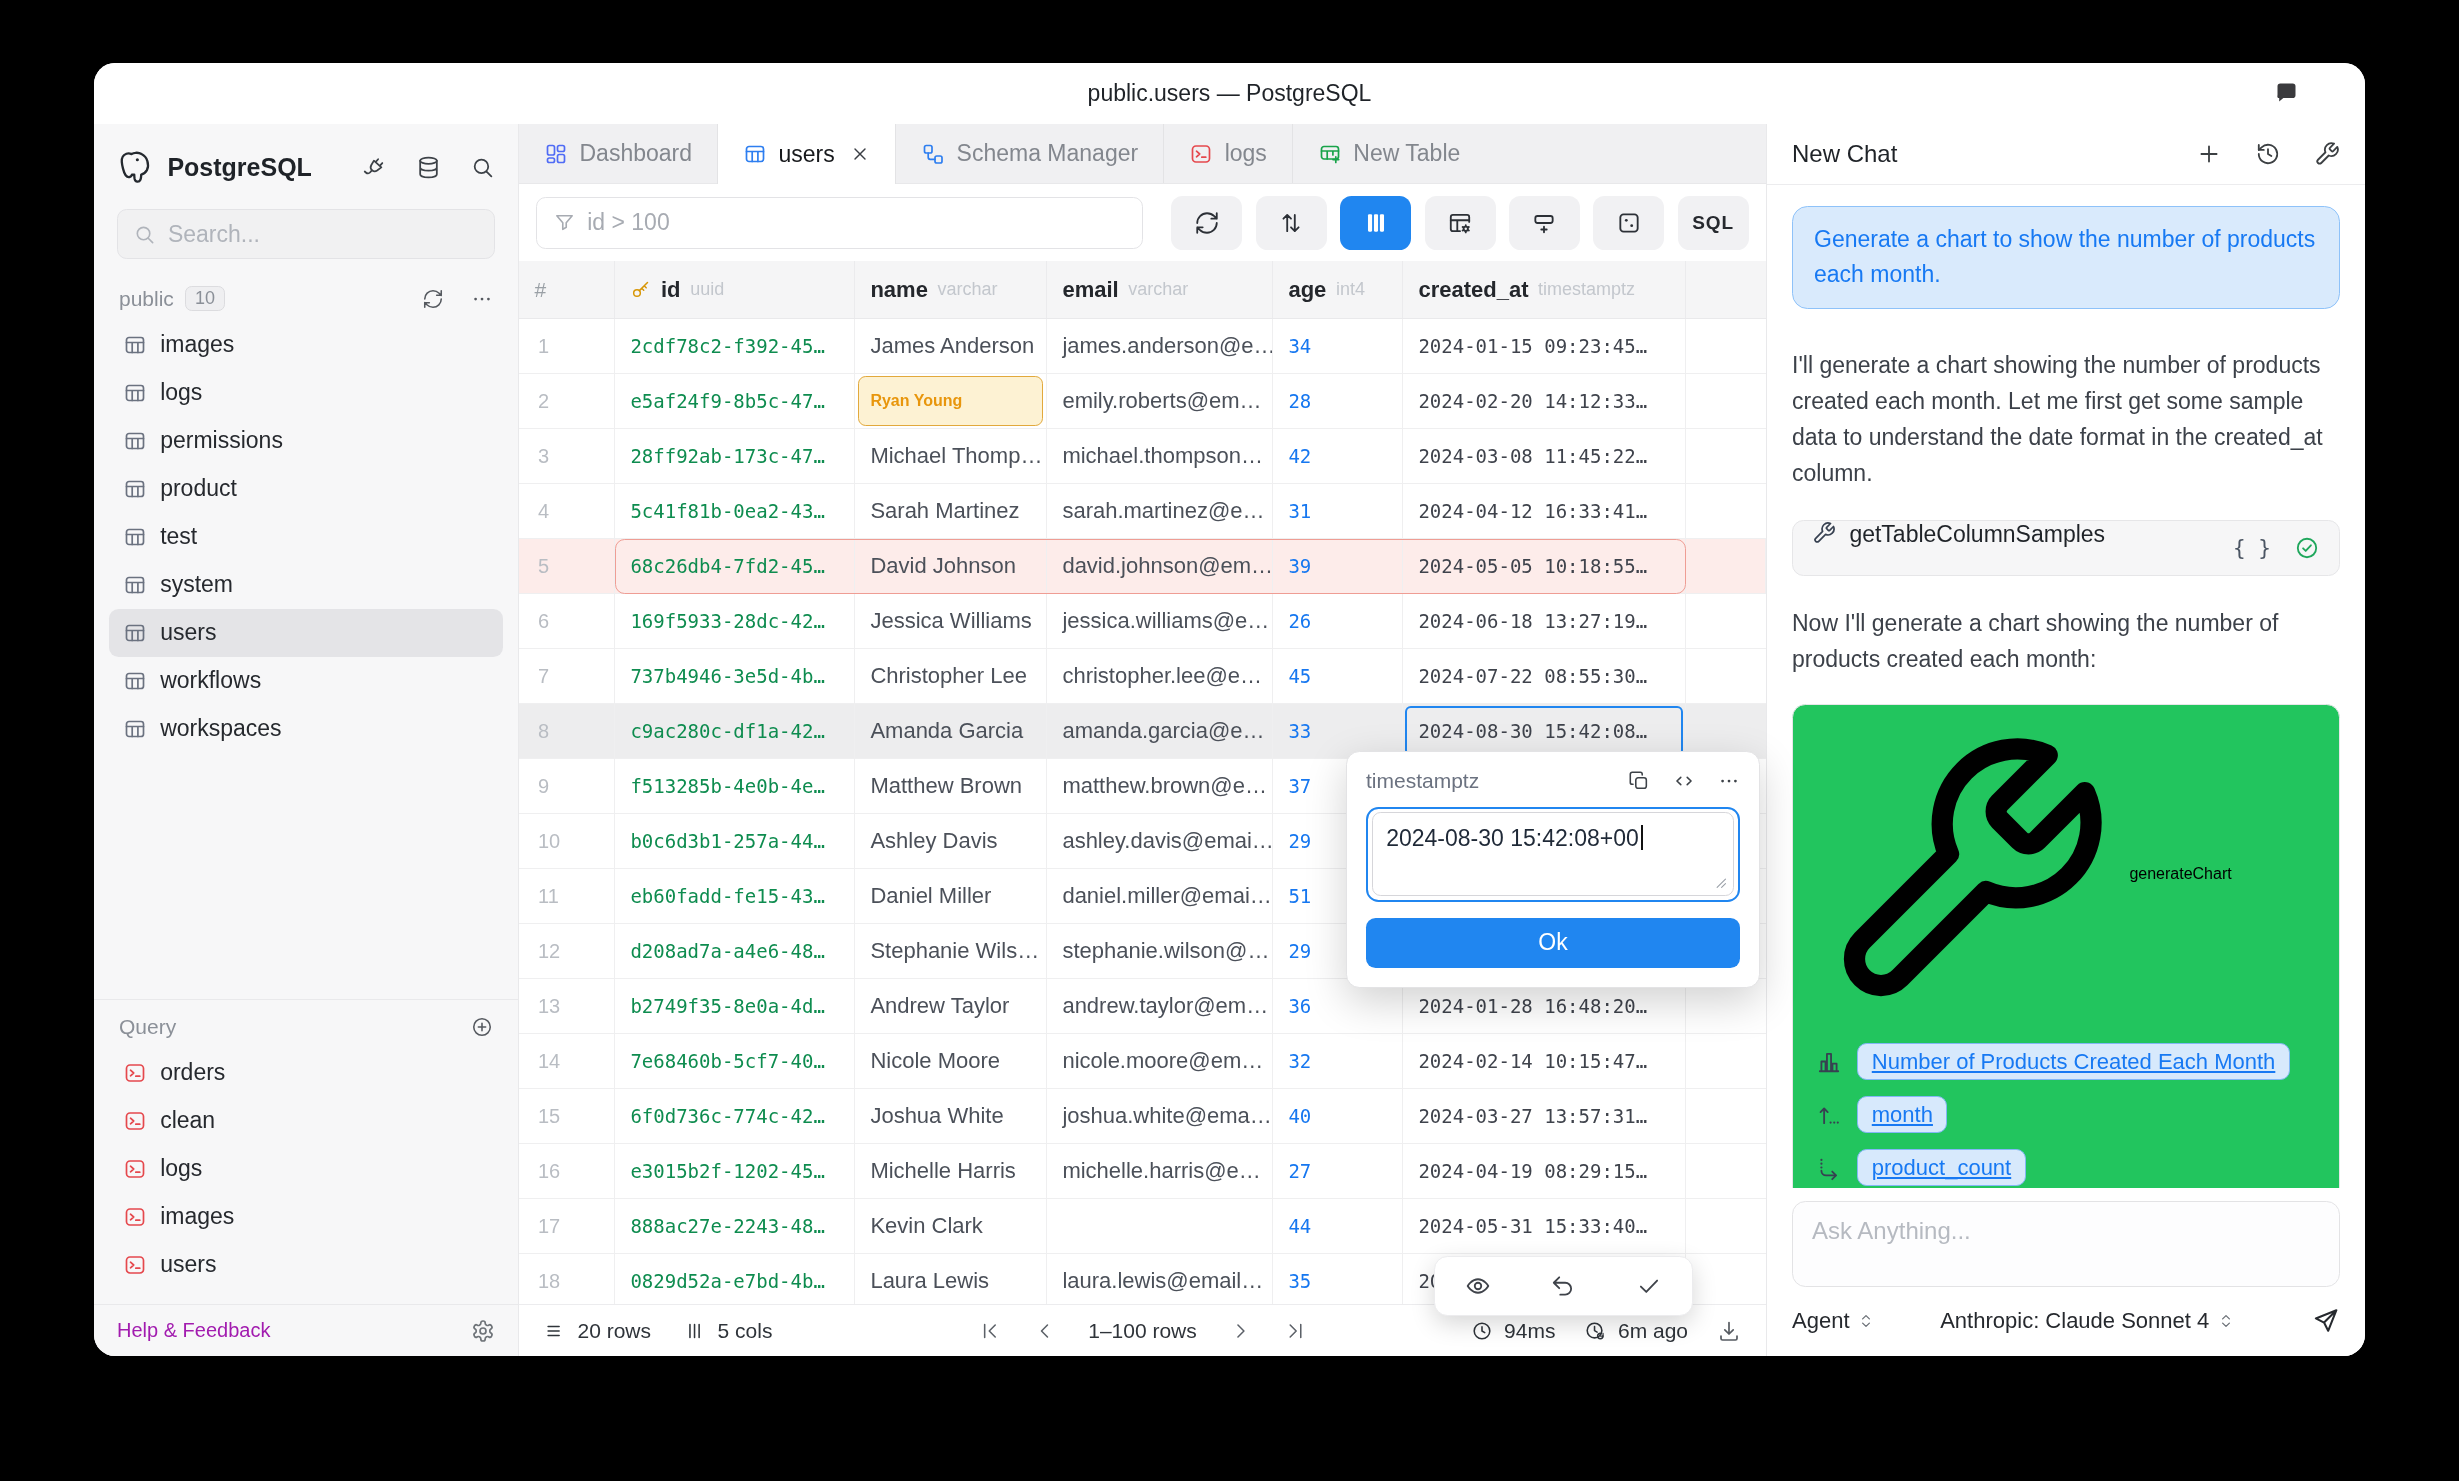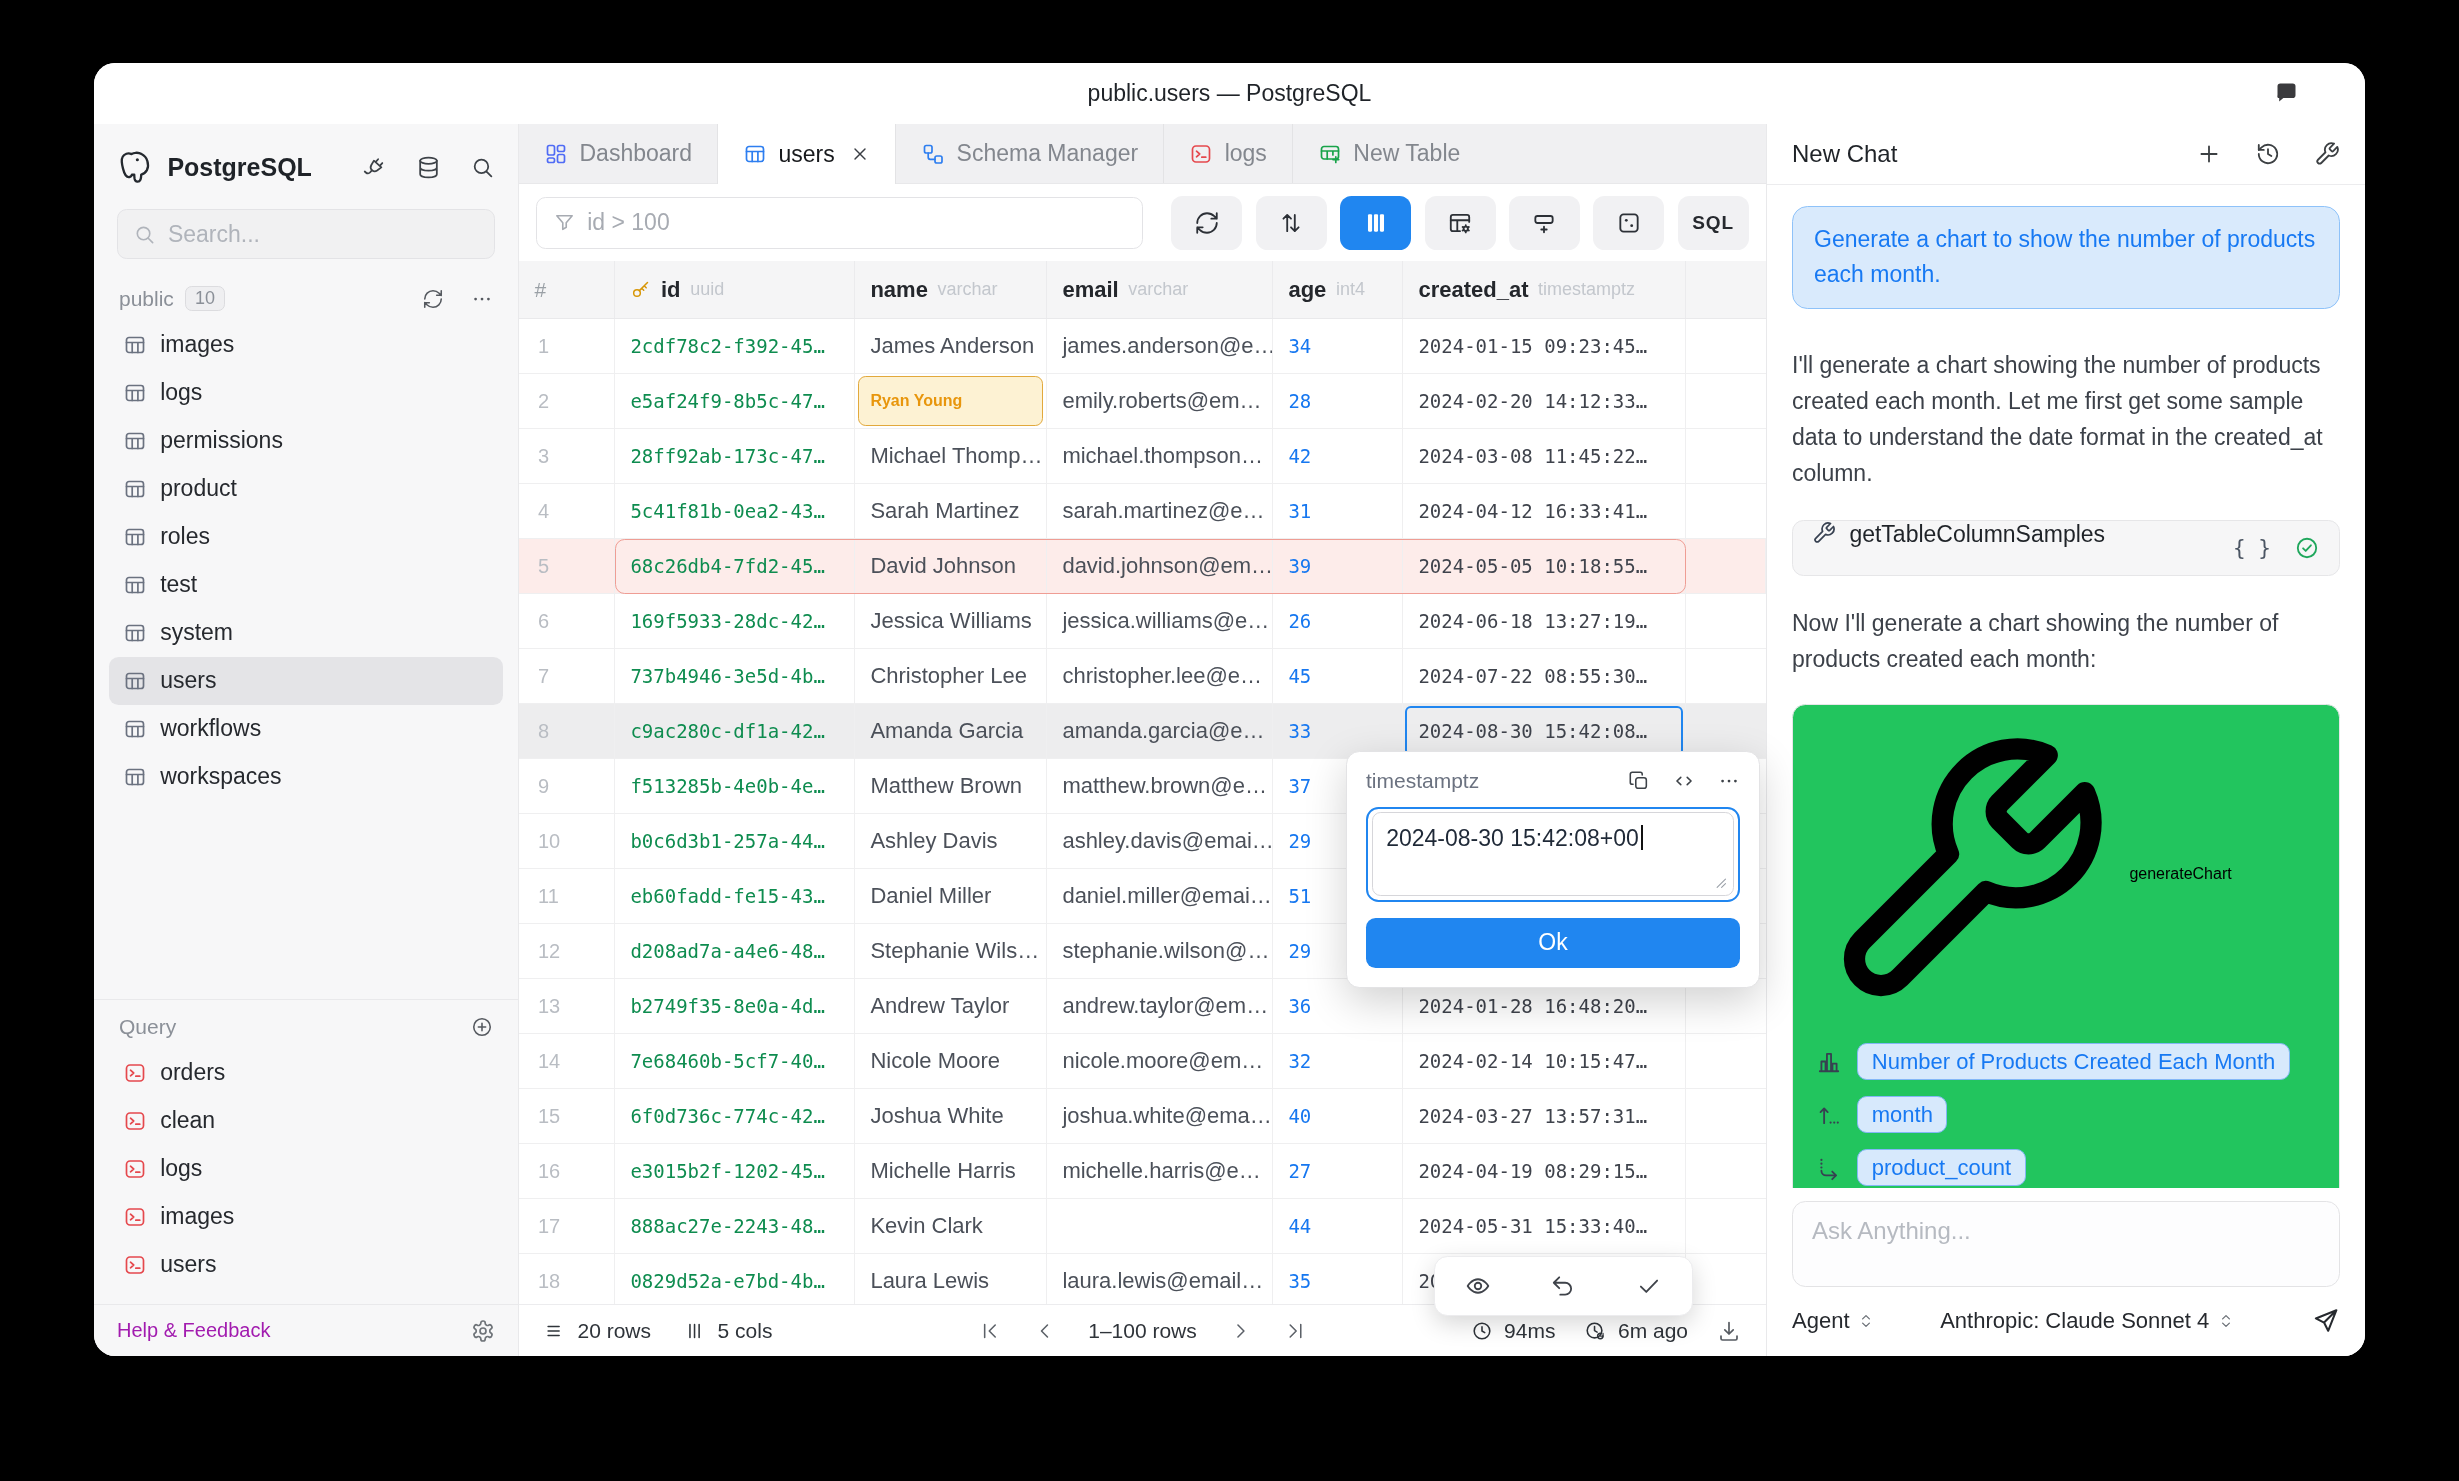--- a/index.html
+++ b/index.html
@@ -137,21 +137,21 @@
   .toolcard .ico-wrench { width:24px; height:24px; color:#374151; }
   .toolcard .tname { font-size:23px; font-weight:500; color:#1f2328; }
   .toolcard .right { margin-left:auto; display:flex; gap:23px; align-items:center; }
   .braces { font-family:"DejaVu Sans Mono", monospace; font-size:21px; color:#4b5563; }
   .ico-okcheck { width:26px; height:26px; color:#1fa75c; }
   .gencard { margin-top:27px; background:#22c55e; border:1px solid #e6e6e8; border-radius:13.4px; padding:19px 23px 17.3px 23px; }
   .gencard .row1 { display:flex; align-items:center; gap:13.4px; }
   .pill-row { display:flex; align-items:center; gap:15.4px; margin-top:15.4px; }
   .pill-row .ico { width:26px; height:26px; color:#374151; }
   .pill { border:1.9px solid #83b7f7; background:#d7e9fc; color:#1779f3; font-size:22px; border-radius:9.6px;
-    padding:4.8px 13.4px; white-space:nowrap; overflow:hidden; }
+    padding:4.8px 13.4px; white-space:nowrap; overflow:hidden;text-decoration:underline; }
   .chat-inputwrap { flex:none; padding:13.4px 25px 21px 25px; }
   .ask { border:1px solid #e3e3e5; border-radius:13.4px; height:86px; padding:15.4px 19px; font-size:24px; color:#b6bac1; background:#fdfdfe; }
   .model-row { display:flex; align-items:center; margin-top:19px; gap:18px; }
   .model-row .sel { display:flex; align-items:center; gap:7.7px; font-size:22px; color:#26292e; }
   .model-row .sel .ico { width:18px; height:18px; color:#6a6f76; }
   .model-row .gap { width:29px; }
   .send { margin-left:auto; width:29px; height:29px; color:#26292e; }
 </style>
 </head>
 <body>
@@ -268,29 +268,20 @@
             </span>
             <span>product</span>
           </div>
           <div class="sb-item">
             <span class="ico ">
               <svg viewBox="0 0 24 24">
                 <rect x="3.5" y="4.5" width="17" height="15" rx="2.5"></rect>
                 <path d="M3.5 9.5h17M9.2 9.5v10M14.9 9.5v10"></path>
               </svg>
             </span>
-            <span>roles</span>
-          </div>
-          <div class="sb-item">
-            <span class="ico ">
-              <svg viewBox="0 0 24 24">
-                <rect x="3.5" y="4.5" width="17" height="15" rx="2.5"></rect>
-                <path d="M3.5 9.5h17M9.2 9.5v10M14.9 9.5v10"></path>
-              </svg>
-            </span>
             <span>test</span>
           </div>
           <div class="sb-item">
             <span class="ico ">
               <svg viewBox="0 0 24 24">
                 <rect x="3.5" y="4.5" width="17" height="15" rx="2.5"></rect>
                 <path d="M3.5 9.5h17M9.2 9.5v10M14.9 9.5v10"></path>
               </svg>
             </span>
             <span>system</span>

